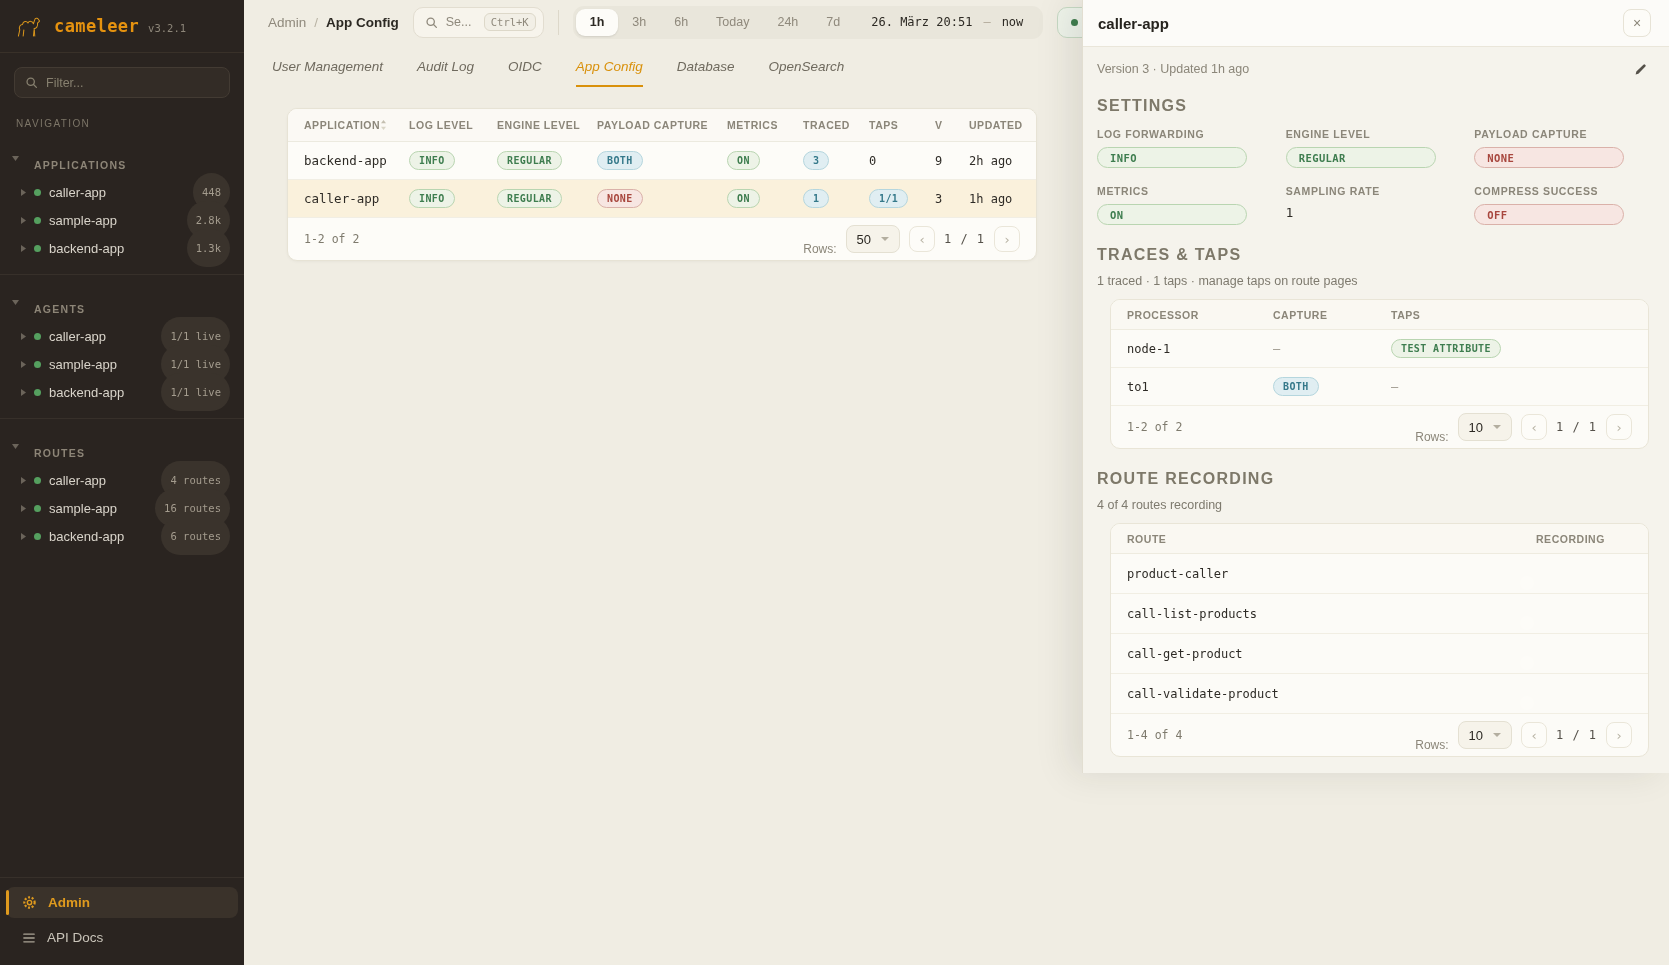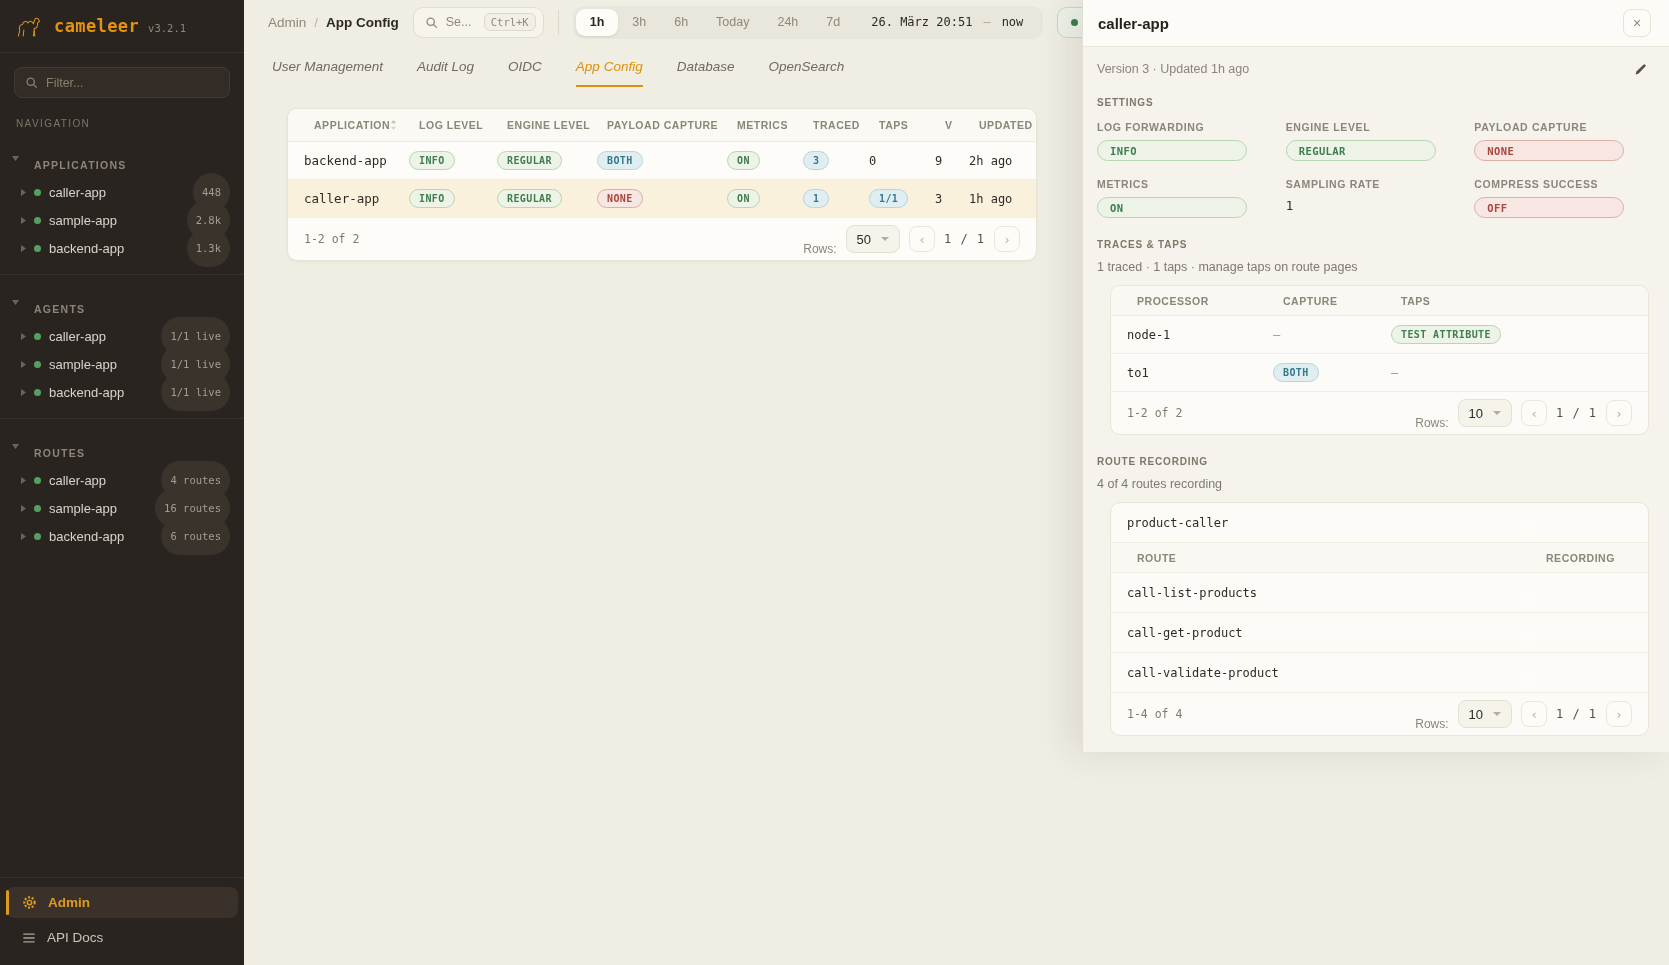--- a/index.html
+++ b/index.html
@@ -56,21 +56,21 @@
   .user { font-size:13px; color:#2c2923; white-space:nowrap; }
 
   .tabs { display:flex; gap:34px; padding:15px 28px 0;font-style:italic; }
   .tab { padding-bottom:11px; font-size:13.5px; color:#6f6a5e; border-bottom:2px solid transparent; cursor:pointer; white-space:nowrap; }
   .tab.active { color:#d9910c; border-bottom-color:#d9910c; }
 
   .card { background:#fdfcf8; border:1px solid #e7e3d5; border-radius:10px; box-shadow:0 1px 3px rgba(0,0,0,.04); }
   .main-card { margin:21px 0 0 43px; width:750px; overflow:hidden; }
   .tgrid { display:grid; grid-template-columns:105px 88px 100px 130px 76px 66px 66px 34px 1fr; align-items:center; padding:0 16px; }
   .thead { height:33px; border-bottom:1px solid #eceadf; background:#fbf9f4; }
-  .th { font-size:10.5px; letter-spacing:.05em; color:#8b8679; font-weight:bold; display:flex; align-items:center; white-space:nowrap;margin-left:10px; }
+  .th { font-size:10.5px; letter-spacing:.05em; color:#8b8679; font-weight:bold; display:flex; align-items:center; white-space:nowrap; }
   .trow { height:38px; border-bottom:1px solid #f1eee4; font-family:"DejaVu Sans Mono","Liberation Mono",monospace; font-size:12.5px; color:#2e2b26; cursor:pointer; }
   .trow.selected { background:#faf1dc; }
   .num { font-family:"DejaVu Sans Mono","Liberation Mono",monospace; font-size:12px; color:#2e2b26; }
 
   .pill { display:inline-flex; align-items:center; font-family:"DejaVu Sans Mono","Liberation Mono",monospace; font-size:10px; letter-spacing:.04em; border-radius:999px; padding:3px 9px; font-weight:bold; width:max-content; }
   .pill-green { color:#3e7d4f; background:#edf3e7; border:1px solid #b9d5b1; }
   .pill-blue  { color:#35798a; background:#e0eef2; border:1px solid #b5d6de; }
   .pill-red   { color:#a8473e; background:#f7e6e2; border:1px solid #dab1a9; }
 
   .pg { display:flex; align-items:center; justify-content:space-between; height:42px; padding:0 16px; }
@@ -82,21 +82,21 @@
   .pg-btn { width:26px; height:26px; border:1px solid #eae6d9; background:#fdfcf8; border-radius:8px; color:#b7b2a3; display:flex; align-items:center; justify-content:center; font-size:13px; cursor:pointer; font-family:"DejaVu Sans","Liberation Sans",sans-serif; }
   .pg-page { font-family:"DejaVu Sans Mono","Liberation Mono",monospace; font-size:12px; color:#55514a; letter-spacing:.08em; white-space:nowrap; }
 
   
   .panel { position:absolute; top:0; right:0; width:587px; background:#f5f3ec; border-left:1px solid #e2ded1; box-shadow:-12px 0 34px rgba(40,35,25,.10); }
   .panel-head { height:47px; background:#fcfbf8; border-bottom:1px solid #eae6da; display:flex; align-items:center; justify-content:space-between; padding:0 18px 0 15px; }
   .panel-title { font-size:15px; font-weight:bold; color:#26231e; }
   .close-btn { width:28px; height:28px; border:1px solid #e7e3d6; border-radius:8px; background:#fdfcf8; color:#8b8679; font-size:14px; display:flex; align-items:center; justify-content:center; cursor:pointer; }
   .panel-body { padding:15px 20px 16px 14px; }
   .meta-row { display:flex; justify-content:space-between; align-items:center; font-size:12.5px; color:#8b8679; padding-right:2px; }
-  .sec-label { margin-top:21px; font-size:10px; font-weight:bold; letter-spacing:.08em; color:#7d7869; }
+  .sec-label { margin-top:21px; font-size:16px; font-weight:bold; letter-spacing:.08em; color:#7d7869; }
   .fields { margin-top:13px; display:grid; grid-template-columns:repeat(3,1fr); column-gap:14px; row-gap:17px; }
   .field-label { font-size:10.5px; letter-spacing:.06em; color:#8b8679; font-weight:bold; white-space:nowrap; }
   .wide-pill { display:flex; align-items:center; margin-top:7px; height:21px; padding:0 12px; border-radius:999px; font-family:"DejaVu Sans Mono","Liberation Mono",monospace; font-size:10.5px; font-weight:bold; letter-spacing:.04em; width:150px; }
   .wp-green { color:#3e7d4f; background:#edf3e7; border:1px solid #b9d5b1; }
   .wp-red   { color:#a8473e; background:#f7e6e2; border:1px solid #dab1a9; }
   .plain-value { margin-top:8px; font-family:"DejaVu Sans Mono","Liberation Mono",monospace; font-size:12.5px; color:#2e2b26; }
   .sub-note { margin-top:10px; font-size:12.5px; color:#7e7a6e; }
   .sub-card { margin:11px 0 0 13px; border-radius:10px; border:1px solid #e9e5d7; background:#fcfbf7; overflow:hidden; }
   .traces-grid { display:grid; grid-template-columns:146px 118px 1fr; align-items:center; padding:0 16px; }
   .routes-grid { display:grid; grid-template-columns:1fr 96px; align-items:center; padding:0 16px; }
@@ -452,27 +452,27 @@
             <span class="pg-page">1 / 1</span>
             <button class="pg-btn">›</button>
           </div>
         </div>
       </div>
 
       <div class="sec-label">ROUTE RECORDING</div>
       <div class="sub-note">4 of 4 routes recording</div>
 
       <div class="sub-card">
+        <div class="routes-grid sub-thead">
+          <div class="th">ROUTE</div>
+          <div class="th">RECORDING</div>
+        </div>
         <div class="routes-grid sub-row tall">
           <div>product-caller</div>
           <div><span class="toggle"></span></div>
-        </div>
-        <div class="routes-grid sub-thead">
-          <div class="th">ROUTE</div>
-          <div class="th">RECORDING</div>
         </div>
         <div class="routes-grid sub-row tall">
           <div>call-list-products</div>
           <div><span class="toggle"></span></div>
         </div>
         <div class="routes-grid sub-row tall">
           <div>call-get-product</div>
           <div><span class="toggle"></span></div>
         </div>
         <div class="routes-grid sub-row tall">

